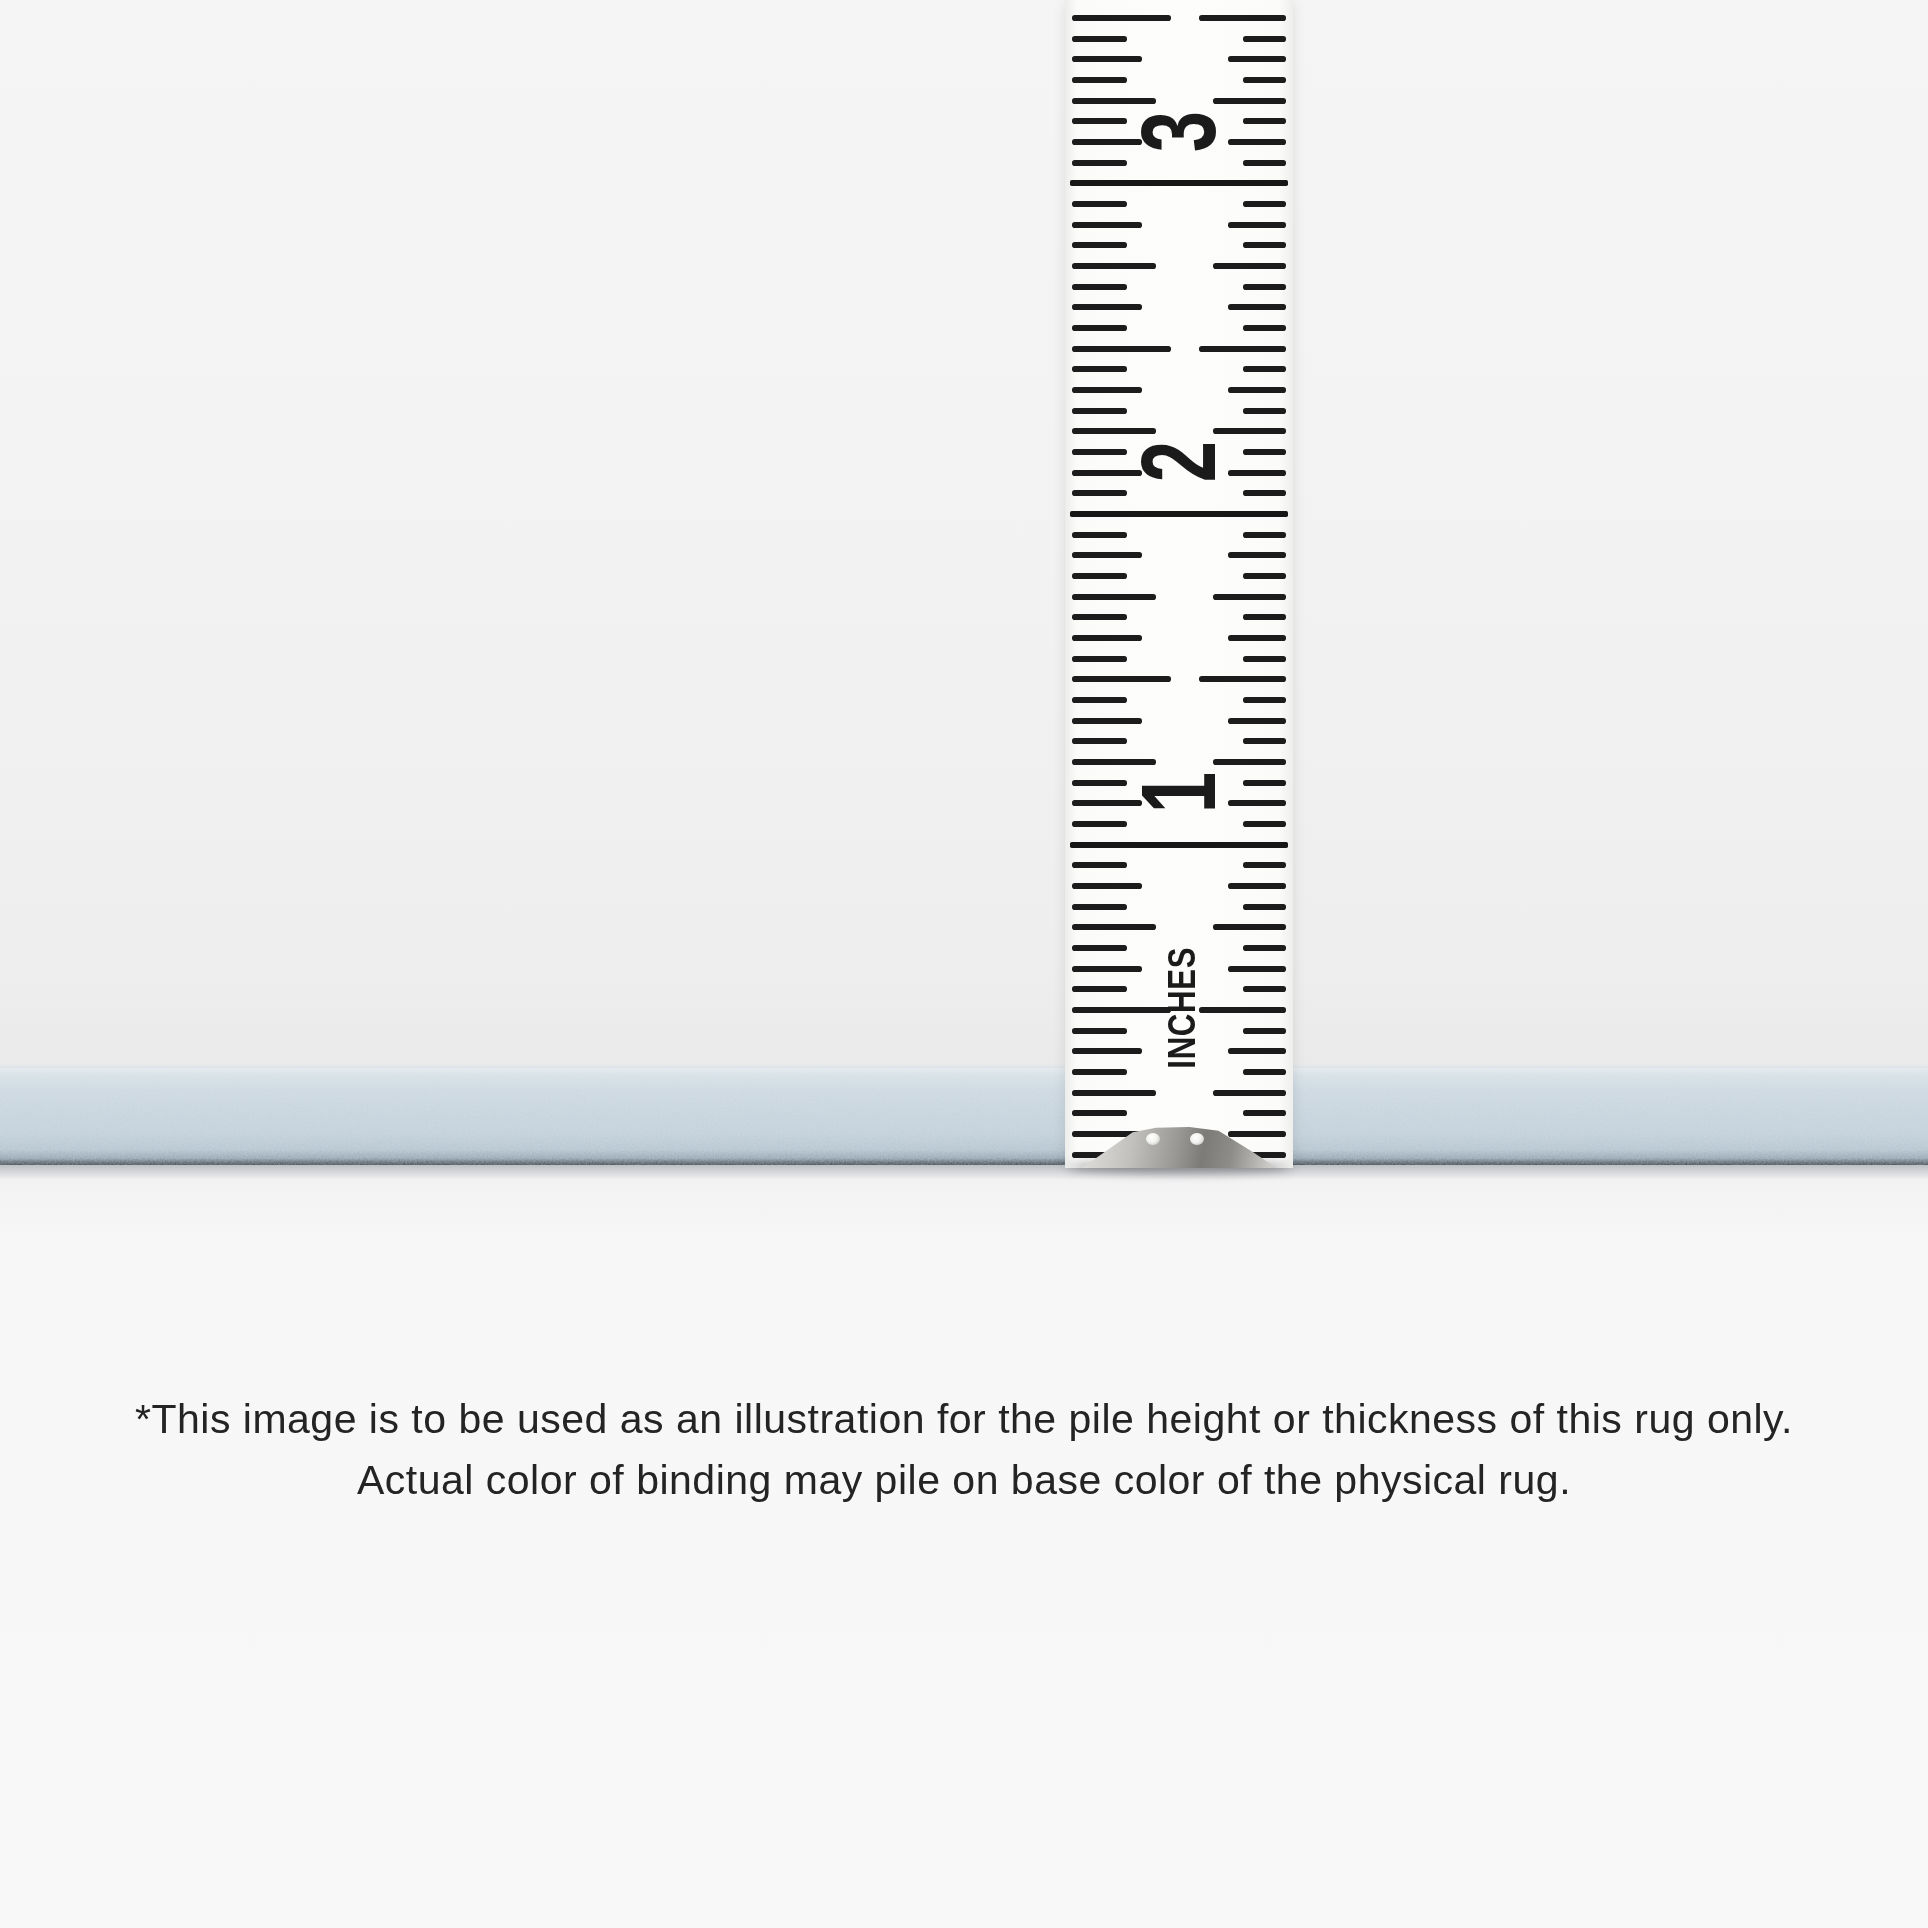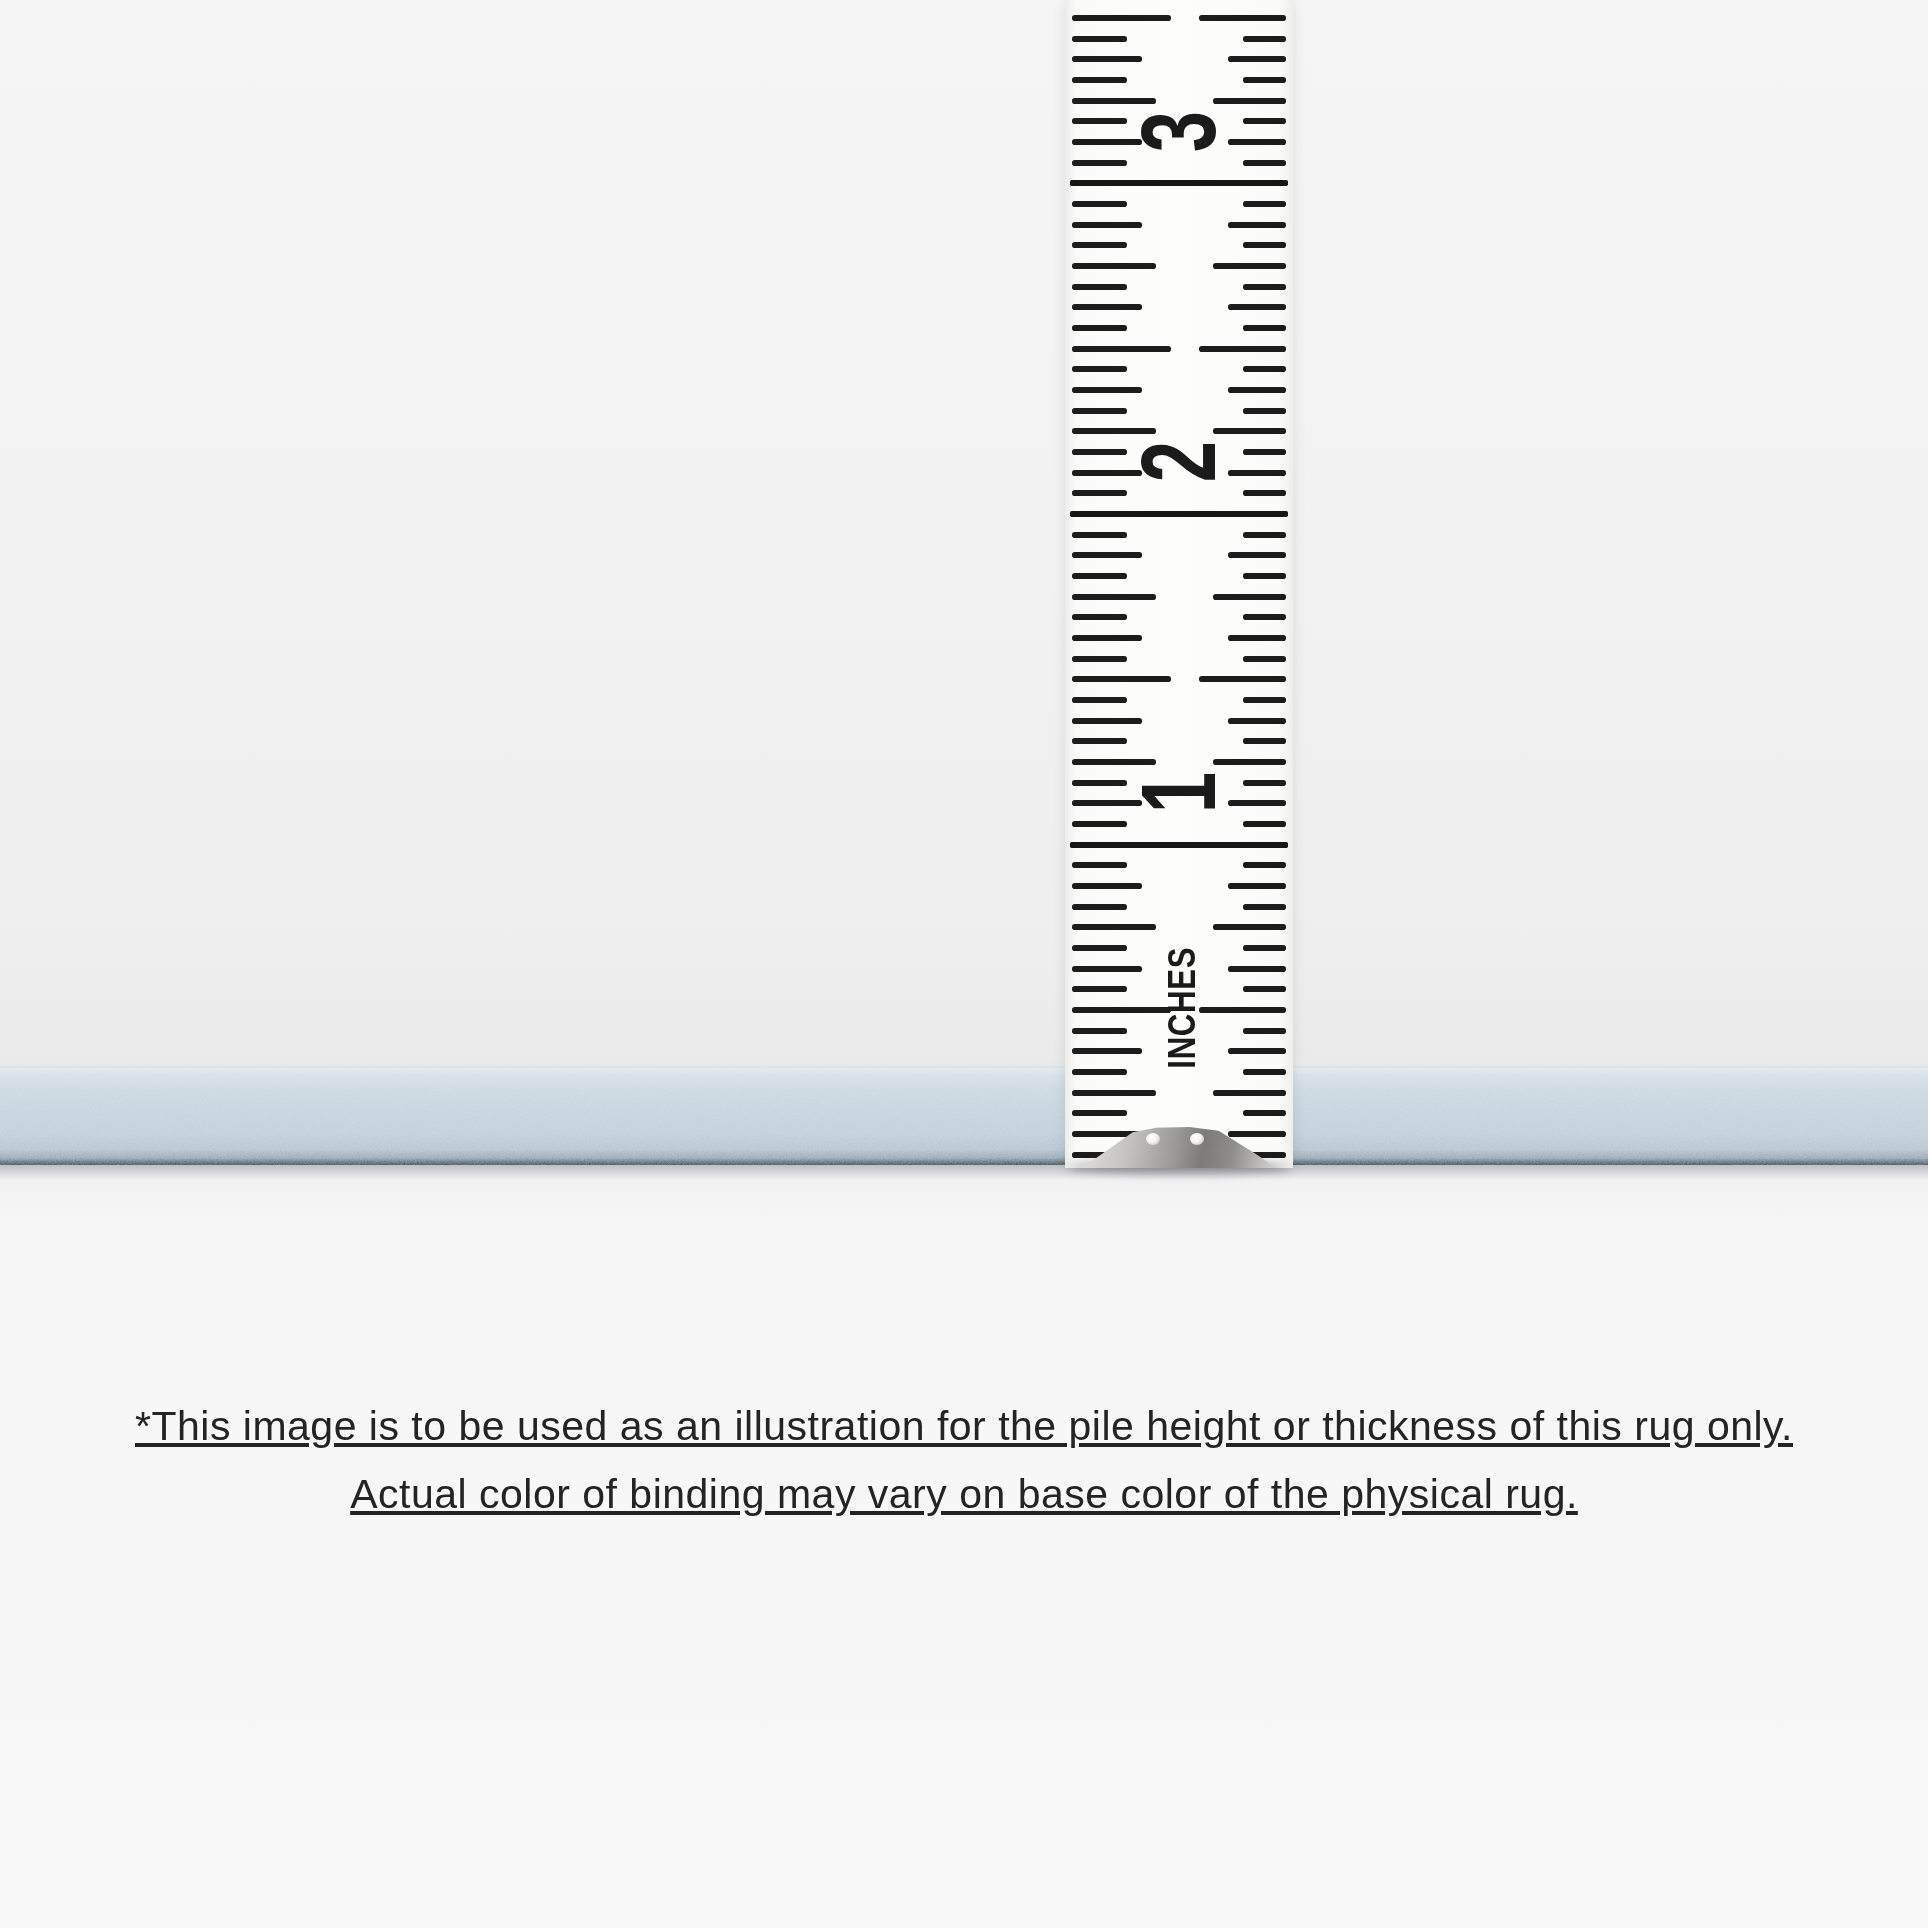--- a/index.html
+++ b/index.html
@@ -73,21 +73,21 @@
     background:radial-gradient(circle at 40% 35%,#ffffff 0%,#f2f2f0 45%,#b6b5b1 100%);
   }
   .rivet.r1{left:64px;top:6.4px;}
   .rivet.r2{left:108px;top:6.4px;}
   
   .caption{
     position:absolute;left:50%;top:1385px;width:1800px;margin-left:-900px;
     text-align:center;color:#242424;
     font-size:41px;line-height:53px;letter-spacing:0.5px;
   }
-  .caption p{margin:15px;text-decoration:underline;}
+  .caption p{margin:8px;}
 </style>
 </head>
 <body>
 
 <div class="stage">
 
   <div class="wall"></div>
   <div class="floor"></div>
 
   <div class="rug">
@@ -219,17 +219,17 @@
     <div class="inches-label">INCHES</div>
     <div class="tab-shadow"></div>
     <div class="metal-tab">
       <div class="rivet r1"></div>
       <div class="rivet r2"></div>
     </div>
   </div>
 
   <div class="caption">
     <p>*This image is to be used as an illustration for the pile height or thickness of this rug only.</p>
-    <p>Actual color of binding may vary on base color of the physical rug.</p>
+    <p>Actual color of binding may pile on base color of the physical rug.</p>
   </div>
 
 </div>
 
 
 </body></html>

